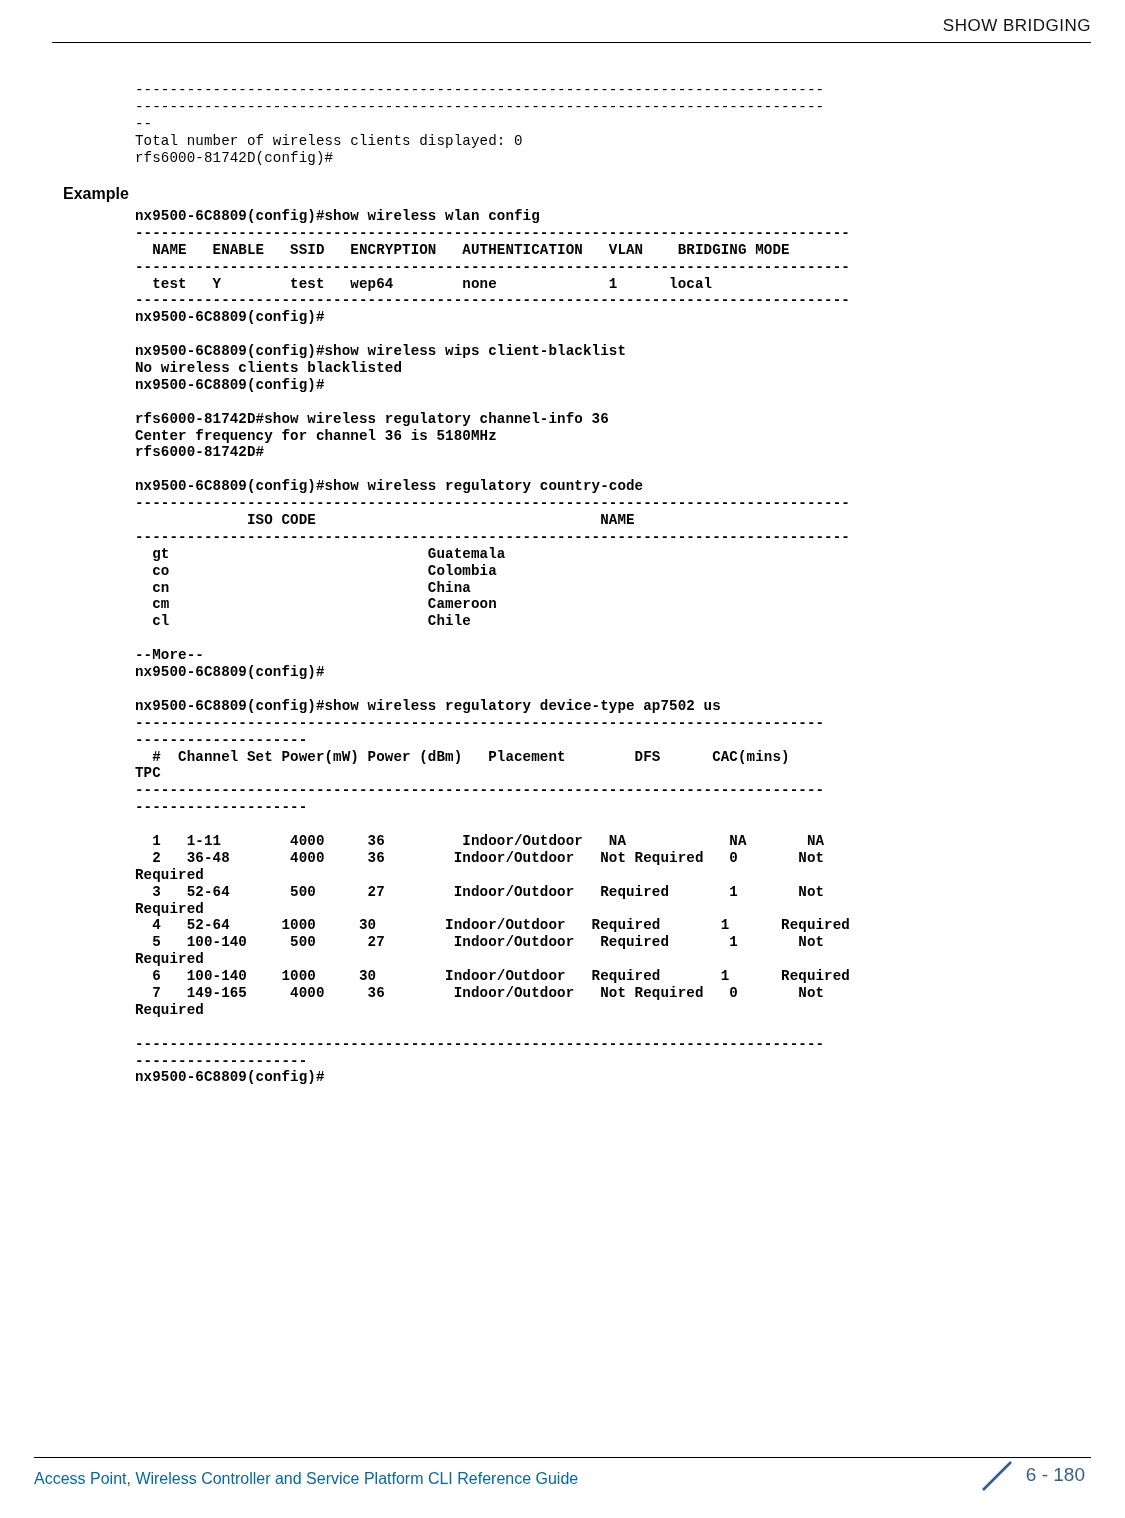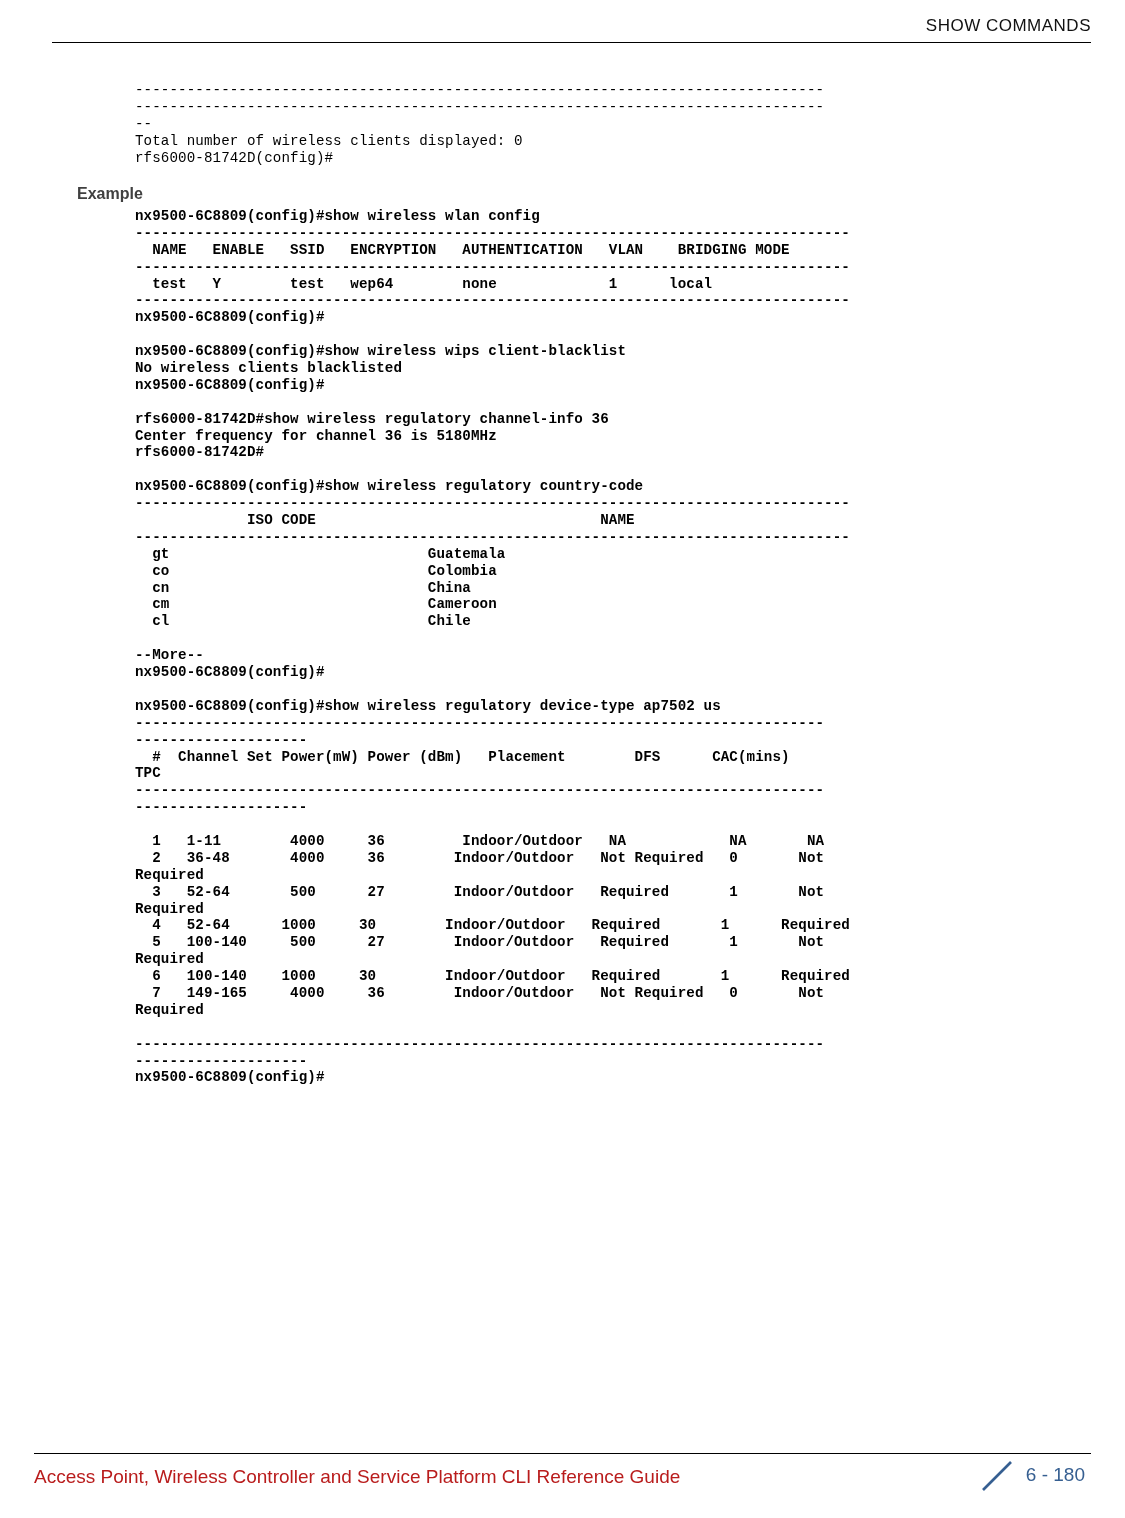--- a/index.html
+++ b/index.html
@@ -32,24 +32,24 @@
     }
     .content {
       position: absolute;
       top: 82px;
       left: 60px;
       right: 34px;
     }
     .example-label {
       position: absolute;
       top: 185px;
-      left: 77px;
+      left: 63px;
       font-weight: bold;
       font-size: 16px;
-      color: #404040;
+      color: #000000;
     }
     .code-block {
       font-family: "Courier New", Courier, monospace;
       font-size: 14.2px;
       line-height: 1.19;
       white-space: pre;
       color: #000;
       margin-left: 75px;
       letter-spacing: 0.1px;
     }
@@ -57,22 +57,22 @@
       position: absolute;
       bottom: 30px;
       left: 34px;
       right: 34px;
     }
     .footer-line {
       border-top: 1px solid #000;
       margin-bottom: 12px;
     }
     .footer-text {
-      font-size: 19px;
-      color: #b91c1c;
+      font-size: 16px;
+      color: #0369a1;
     }
     .page-num-wrap {
       position: absolute;
       bottom: 25px;
       right: 40px;
       display: flex;
       align-items: center;
       gap: 10px;
     }
     .page-num {
@@ -87,21 +87,21 @@
     }
     .slash-icon svg {
       width: 100%;
       height: 100%;
     }
   </style>
 </head>
 <body>
 
 <div class="header">
-  <span>SHOW COMMANDS</span>
+  <span>SHOW BRIDGING</span>
 </div>
 <div class="header-line"></div>
 
 <div class="content">
   <div class="code-block">--------------------------------------------------------------------------------
 --------------------------------------------------------------------------------
 --
 Total number of wireless clients displayed: 0
 rfs6000-81742D(config)#</div>
 </div>

